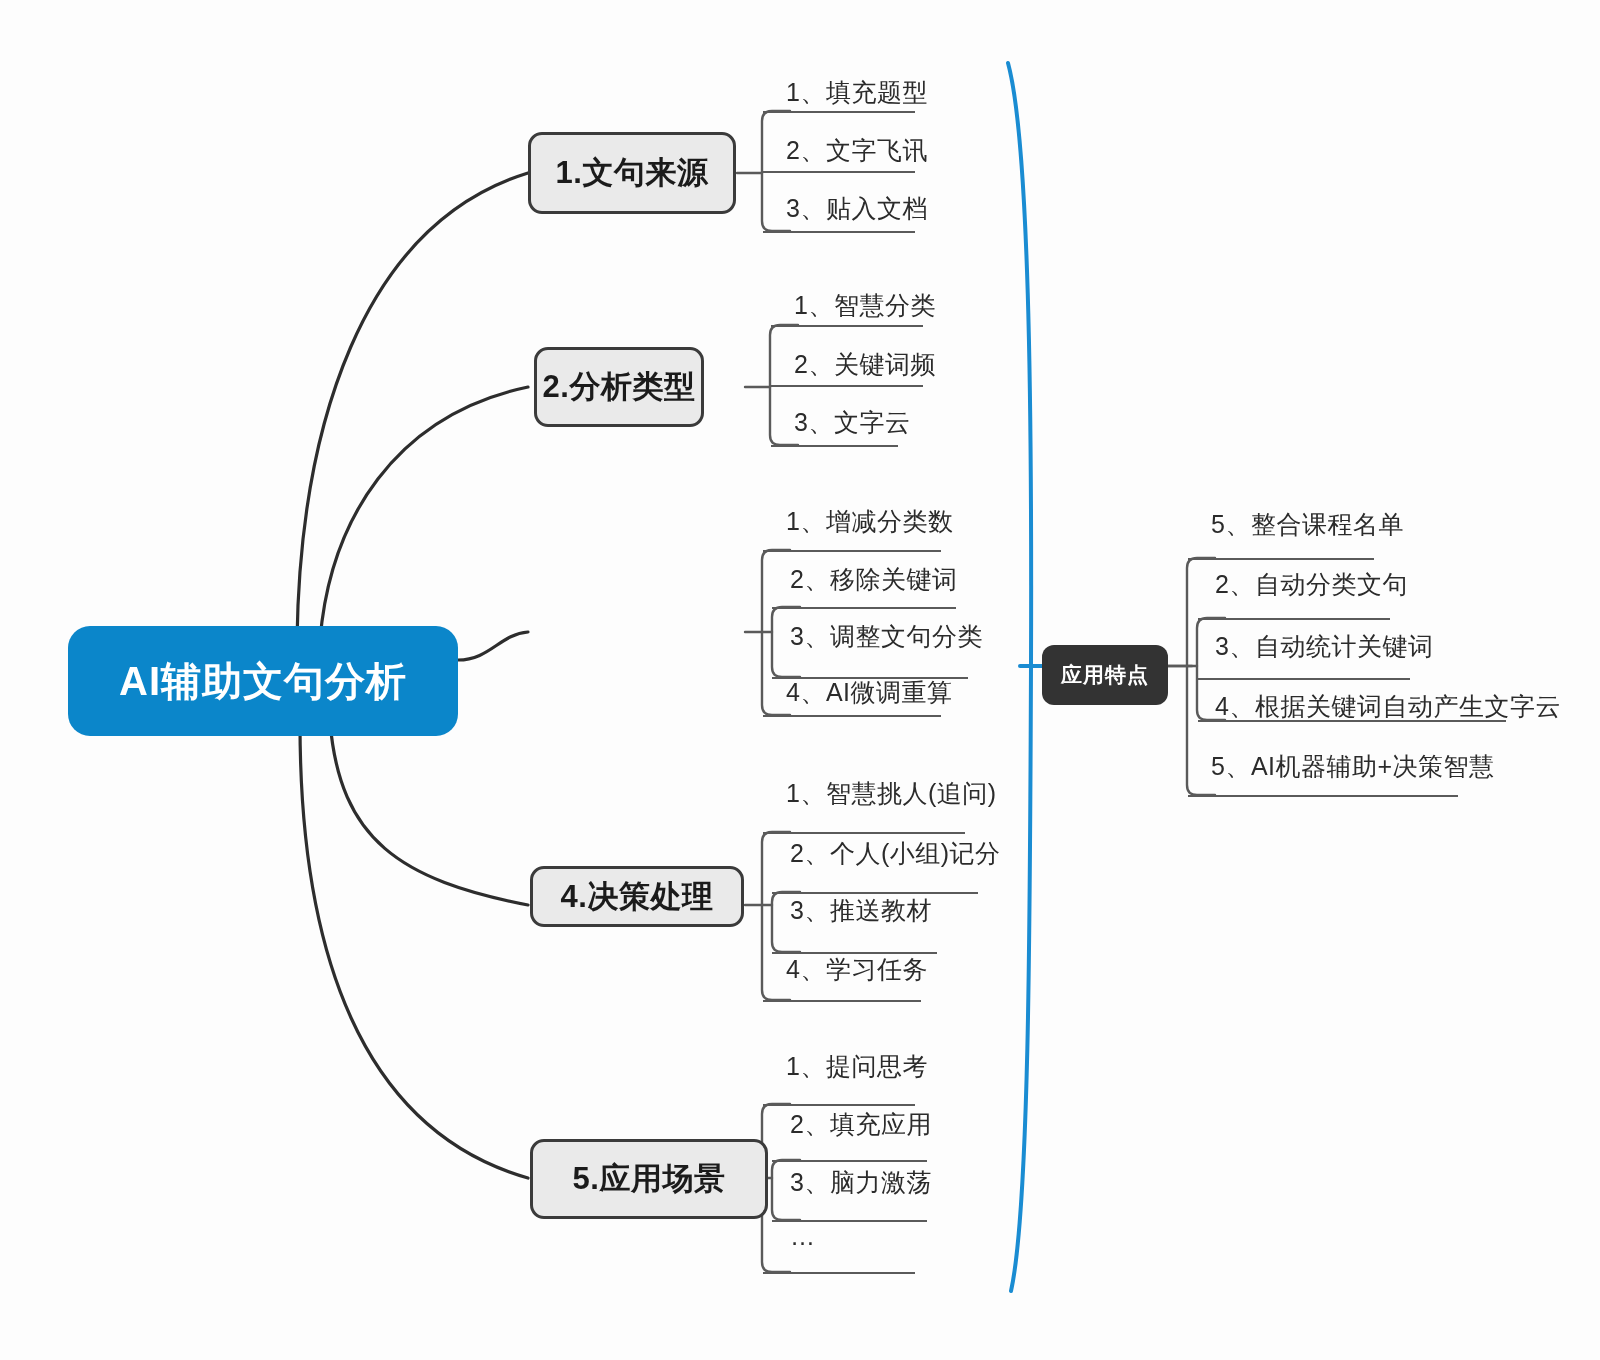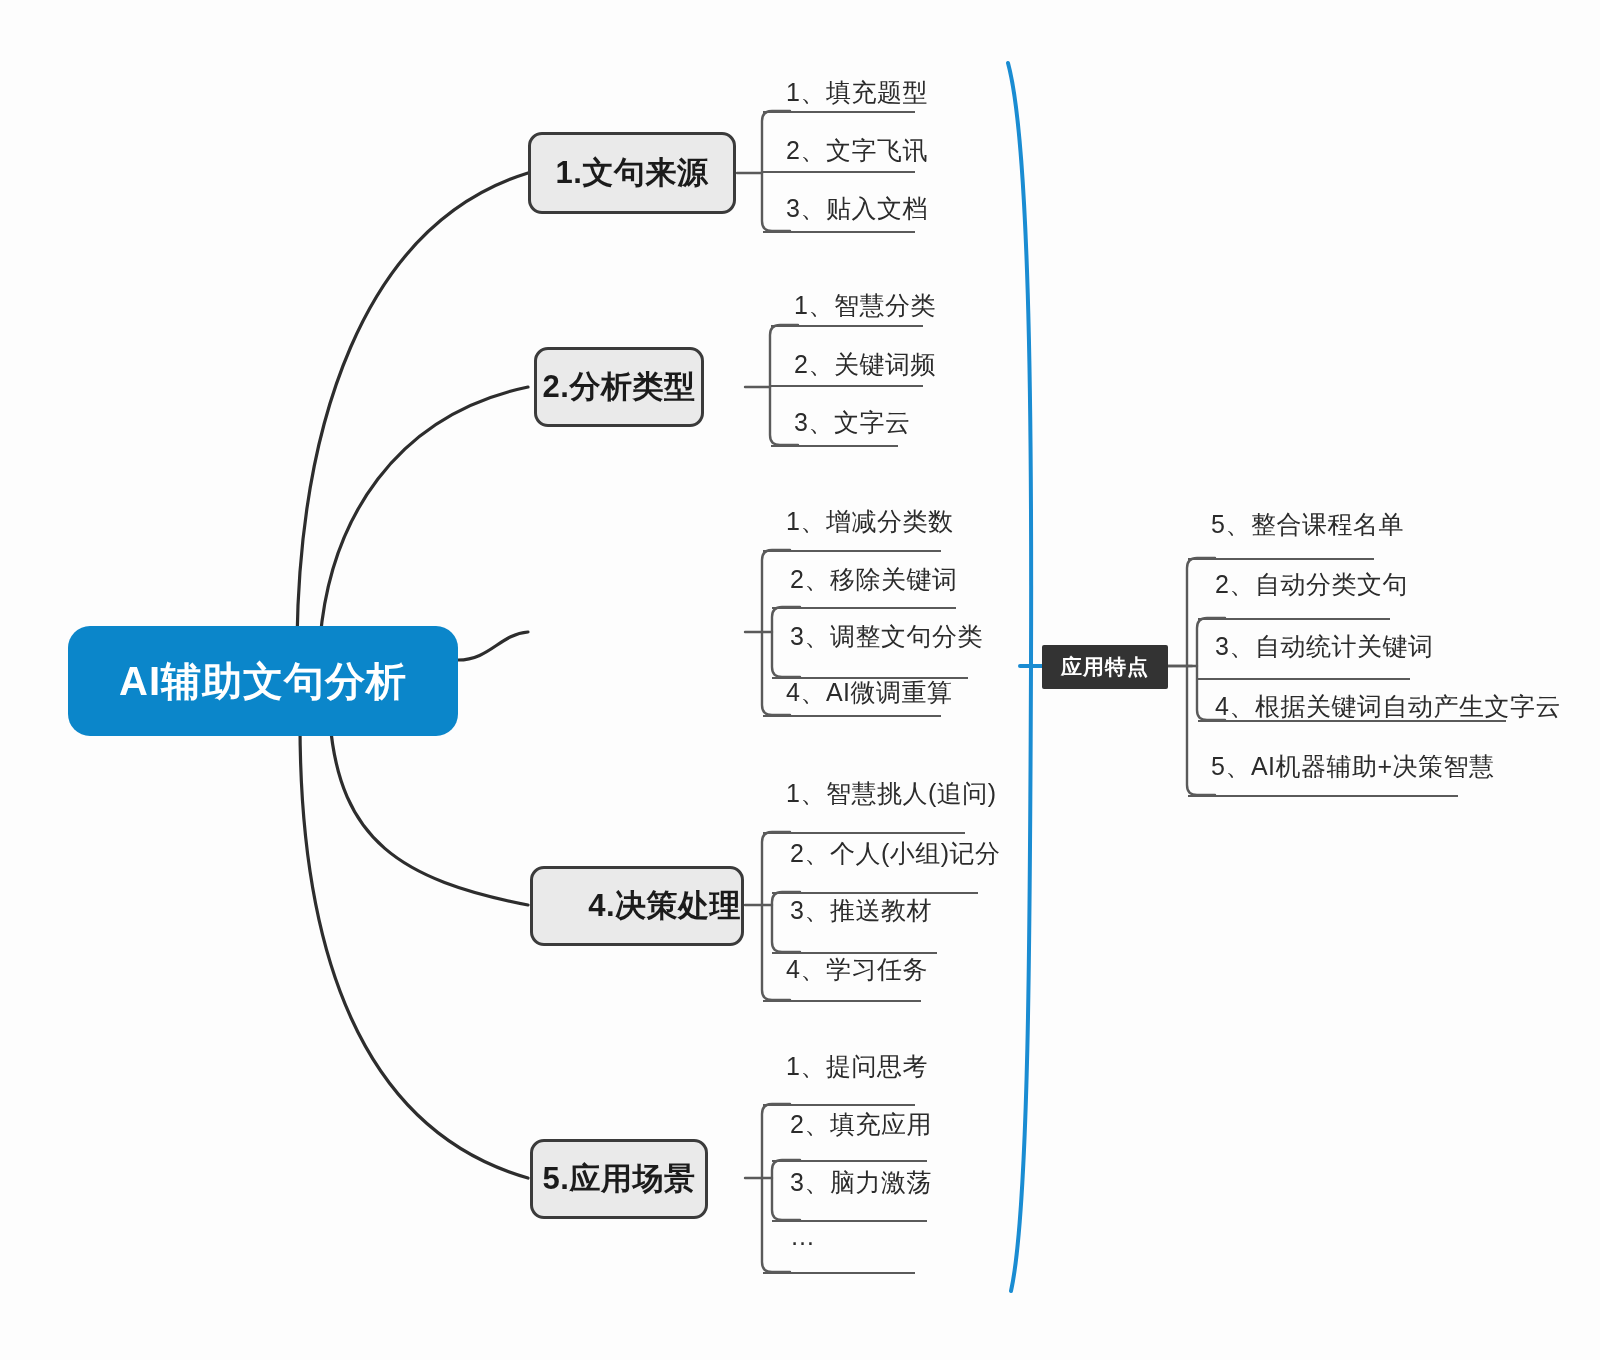--- a/index.html
+++ b/index.html
@@ -14,22 +14,22 @@
     background:#0b86ca;border-radius:22px;color:#ffffff;
     font-size:40px;font-weight:bold;letter-spacing:1px;
   }
 
   .branch-node{
     background:#eaeaea;border:3px solid #3b3b3b;border-radius:14px;
     color:#1b1b1b;font-size:31px;font-weight:bold;letter-spacing:0.5px;
   }
 
   #feature-node{
-    left:1042px;top:645px;width:126px;height:44px;
-    background:#333333;border-radius:2px;color:#ffffff;
+    left:1042px;top:645px;width:126px;height:60px;
+    background:#333333;border-radius:12px;color:#ffffff;
     font-size:21px;font-weight:bold;letter-spacing:1px;
   }
 
   .leaf-group{position:absolute;}
   .leaf{position:absolute;white-space:nowrap;color:#2b2b2b;font-size:25px;letter-spacing:0.5px;}
   .leaf-line{position:absolute;height:0;border-top:2px solid #5a5a5a;}
 </style>
 </head>
 <body>
 
@@ -121,35 +121,35 @@
     <div class="leaf" style="left:786px;top:505px;">1、增减分类数</div>
     <div class="leaf-line" style="left:763px;top:550px;width:178px;"></div>
     <div class="leaf" style="left:790px;top:563px;">2、移除关键词</div>
     <div class="leaf-line" style="left:772px;top:607px;width:184px;"></div>
     <div class="leaf" style="left:790px;top:620px;">3、调整文句分类</div>
     <div class="leaf-line" style="left:772px;top:677px;width:196px;"></div>
     <div class="leaf" style="left:786px;top:676px;">4、AI微调重算</div>
     <div class="leaf-line" style="left:763px;top:715px;width:178px;"></div>
   </div>
 
-  <div class="node branch-node" style="left:530px;top:866px;width:214px;height:80px;justify-content:flex-end;">
+  <div class="node branch-node" style="left:530px;top:866px;width:214px;height:61px;">
     <span>4.决策处理</span>
   </div>
   <div class="leaf-group">
     <div class="leaf" style="left:786px;top:777px;">1、智慧挑人(追问)</div>
     <div class="leaf-line" style="left:763px;top:832px;width:202px;"></div>
     <div class="leaf" style="left:790px;top:837px;text-align:right;">2、个人(小组)记分</div>
     <div class="leaf-line" style="left:772px;top:892px;width:206px;"></div>
     <div class="leaf" style="left:790px;top:894px;">3、推送教材</div>
     <div class="leaf-line" style="left:772px;top:952px;width:165px;"></div>
     <div class="leaf" style="left:786px;top:953px;">4、学习任务</div>
     <div class="leaf-line" style="left:763px;top:1000px;width:158px;"></div>
   </div>
 
-  <div class="node branch-node" style="left:530px;top:1139px;width:178px;height:80px;">
+  <div class="node branch-node" style="left:530px;top:1139px;width:238px;height:80px;">
     <span>5.应用场景</span>
   </div>
   <div class="leaf-group">
     <div class="leaf" style="left:786px;top:1050px;">1、提问思考</div>
     <div class="leaf-line" style="left:763px;top:1104px;width:152px;"></div>
     <div class="leaf" style="left:790px;top:1108px;">2、填充应用</div>
     <div class="leaf-line" style="left:772px;top:1160px;width:155px;"></div>
     <div class="leaf" style="left:790px;top:1166px;">3、脑力激荡</div>
     <div class="leaf-line" style="left:772px;top:1220px;width:155px;"></div>
     <div class="leaf" style="left:790px;top:1222px;">…</div>

